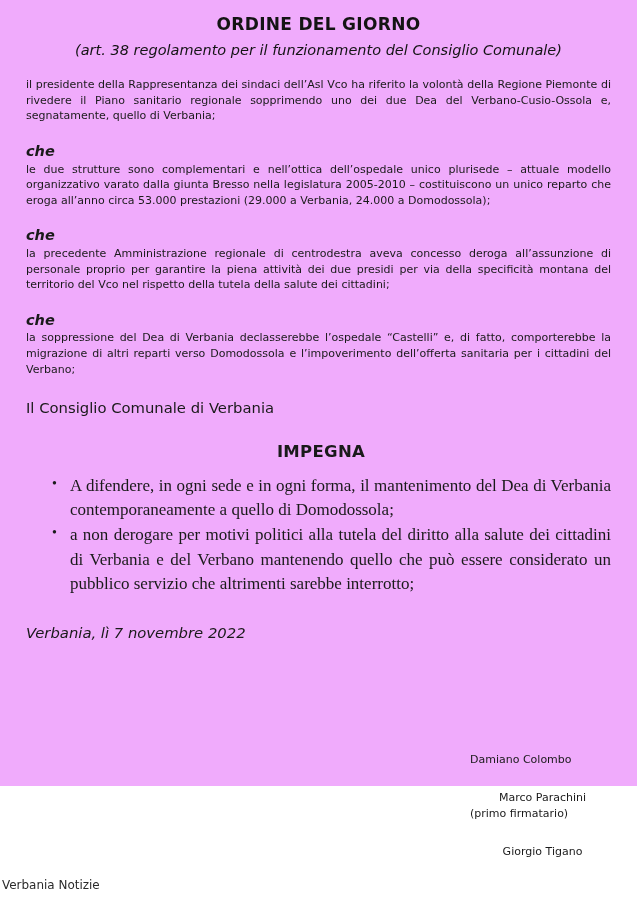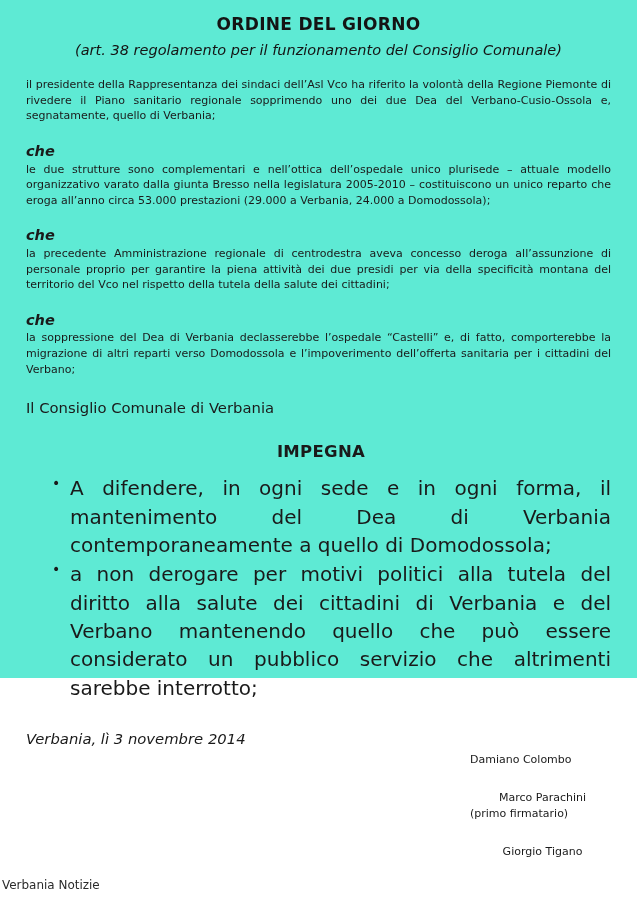--- a/index.html
+++ b/index.html
@@ -14,22 +14,22 @@
     font-family: "DejaVu Sans", sans-serif;
     color: #1a1a1a;
     overflow: hidden;
   }
 
   .page {
     position: absolute;
     left: 0;
     top: 0;
     width: 637px;
-    height: 678px;
-    background: #5eead4;
+    height: 786px;
+    background: #f0abfc;
   }
 
   .doc-body {
     position: absolute;
     left: 26px;
     top: 0;
     width: 585px;
   }
 
   .doc-title {
@@ -85,25 +85,26 @@
     margin: 24px 0 0 5px;
   }
 
   .bullets {
     margin: 13px 0 0 0;
     padding: 0 0 0 44px;
     list-style: none;
   }
   .bullets li {
     position: relative;
-    font-size: 20px;
+    font-size: 17px;
     line-height: 1.42;
     text-align: justify;
     text-justify: inter-word;
     margin-bottom: 1px;
+    font-family: Liberation Serif, serif;
   }
   .bullets li::before {
     content: "\2022";
     position: absolute;
     left: -18px;
     top: 0;
     font-size: 14px;
   }
 
   .date-line {
@@ -179,21 +180,21 @@
     <p class="plain-line">Il Consiglio Comunale di Verbania</p>
 
     <h2 class="impegna">IMPEGNA</h2>
 
 
     <ul class="bullets">
       <li>A difendere, in ogni sede e in ogni forma, il mantenimento del Dea di Verbania contemporaneamente a quello di Domodossola;</li>
       <li>a non derogare per motivi politici alla tutela del diritto alla salute dei cittadini di Verbania e del Verbano mantenendo quello che può essere considerato un pubblico servizio che altrimenti sarebbe interrotto;</li>
     </ul>
 
-    <p class="date-line">Verbania, lì 3 novembre 2014</p>
+    <p class="date-line">Verbania, lì 7 novembre 2022</p>
 
   </div>
 
   <div class="signatures">
     <p class="sig sig-first">Damiano Colombo</p>
     <p class="sig sig-other">Marco Parachini</p>
     <p class="sig sig-sub">(primo firmatario)</p>
     <p class="sig sig-other">Giorgio Tigano</p>
   </div>
 

